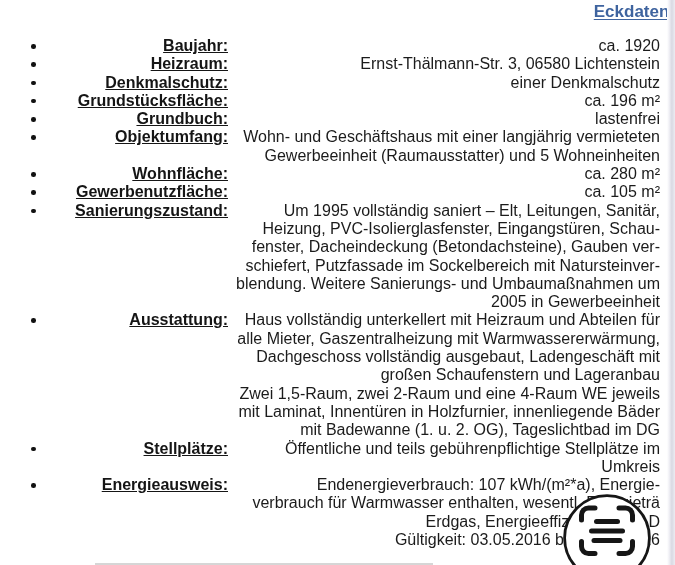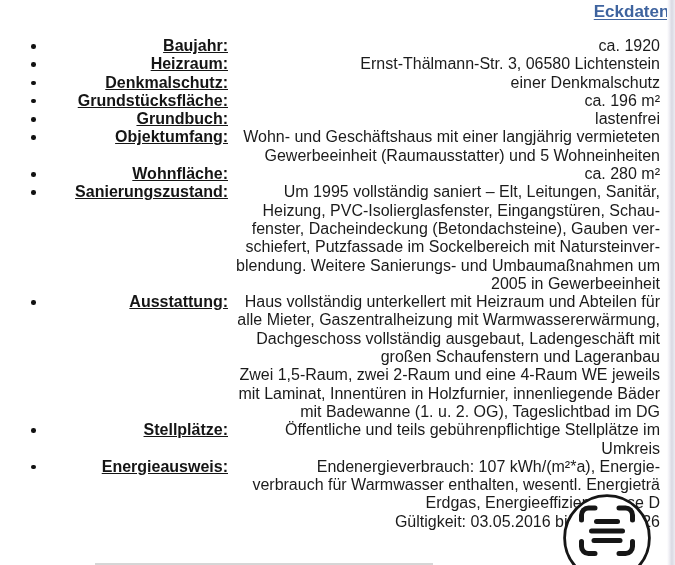--- a/index.html
+++ b/index.html
@@ -122,20 +122,27 @@
     </div>
 
     <div class="kv-row">
       <span class="bullet-cell">
           <span class="bullet-dot"></span>
         </span>
       <span class="kv-label">Wohnfläche:</span>
       <span class="kv-value">ca. 280 m²</span>
     </div>
 
+    <div class="kv-row">
+      <span class="bullet-cell">
+          <span class="bullet-dot"></span>
+        </span>
+      <span class="kv-label">Gewerbenutzfläche:</span>
+      <span class="kv-value">ca. 105 m²</span>
+    </div>
 
 
     <div class="kv-row">
       <span class="bullet-cell">
           <span class="bullet-dot"></span>
         </span>
       <span class="kv-label">Sanierungszustand:</span>
       <span class="kv-value">Um 1995 vollständig saniert – Elt, Leitungen, Sanitär,
 Heizung, PVC-Isolierglasfenster, Eingangstüren, Schau-
 fenster, Dacheindeckung (Betondachsteine), Gauben ver-

